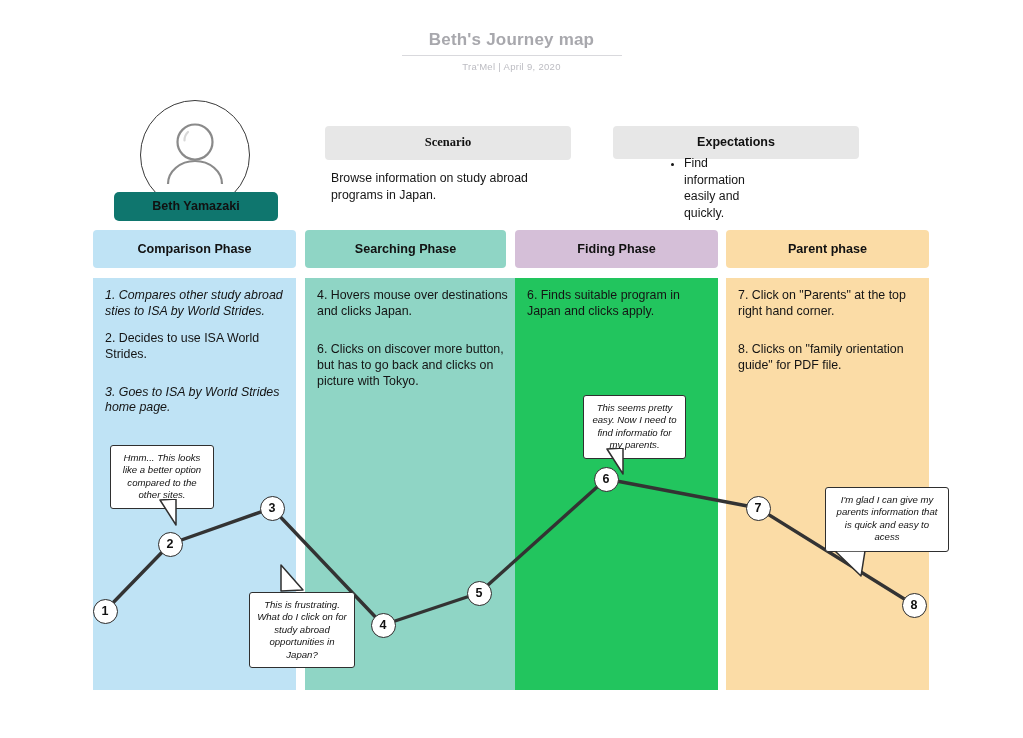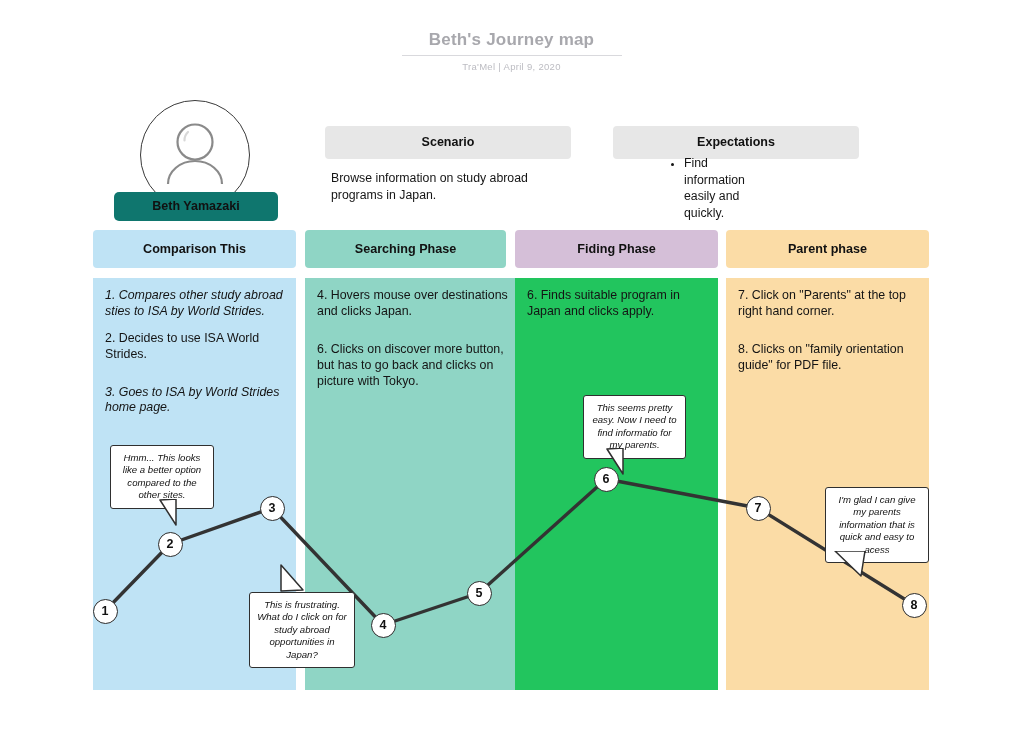--- a/index.html
+++ b/index.html
@@ -79,21 +79,21 @@
     position: absolute;
     background: #e7e7e7;
     border-radius: 4px;
     text-align: center;
     font-size: 12.5px;
     font-weight: bold;
     color: #111;
     padding: 9px 0 10px 0;
     box-sizing: border-box;
   }
-  #scenario-head { left: 325px; top: 126px; width: 246px; }
+  #scenario-head { left: 325px; top: 126px; width: 246px; font-family: Liberation Serif, serif; }
   #expect-head   { left: 613px; top: 126px; width: 246px; }
 
   .scenario-body {
     position: absolute;
     left: 331px; top: 170px;
     width: 232px;
     font-size: 12.3px;
     line-height: 1.35;
     color: #151515;
   }
@@ -218,21 +218,21 @@
 <div class="panel-head" id="scenario-head">Scenario</div>
 <div class="scenario-body">Browse information on study abroad programs in Japan.</div>
 
 <div class="panel-head" id="expect-head">Expectations</div>
 <div class="expect-body">
   <ul>
     <li>Find information easily and quickly.</li>
   </ul>
 </div>
 
-<div class="phase-head" id="ph0" style="left: 93px; width: 203px; background: rgb(191, 227, 245);">Comparison This</div>
+<div class="phase-head" id="ph0" style="left: 93px; width: 203px; background: rgb(191, 227, 245);">Comparison Phase</div>
 <div class="phase-head" id="ph1" style="left: 305px; width: 201px; background: rgb(143, 213, 197);">Searching Phase</div>
 <div class="phase-head" id="ph2" style="left: 515px; width: 203px; background: rgb(213, 191, 216);">Fiding Phase</div>
 <div class="phase-head" id="ph3" style="left: 726px; width: 203px; background: rgb(251, 220, 166);">Parent phase</div>
 
 <div class="phase-col col1" id="pc0" style="background: rgb(191, 227, 245);">
   <div class="col-text">
     <p class="italic">1. Compares other study abroad sties to ISA by World Strides.</p>
     <p>2. Decides to use ISA World Strides.</p>
     <p class="italic gap">3. Goes to ISA by World Strides home page.</p>
   </div>
@@ -276,17 +276,17 @@
       <path d="M 46,0 L 46,26 L 30,1 Z" fill="#ffffff" stroke="#2f2f2f" stroke-width="1.5" stroke-linejoin="round"></path>
     </svg>
     <div class="bubble" style="left: 249px; top: 592px; width: 106px; min-height: 72px;">This is frustrating. What do I click on for study abroad opportunities in Japan?</div>
     <svg class="tail" width="40" height="30" style="left: 277px; top: 563px;">
       <path d="M 4,28 L 4,2 L 26,27 Z" fill="#ffffff" stroke="#2f2f2f" stroke-width="1.5" stroke-linejoin="round"></path>
     </svg>
     <div class="bubble" style="left: 583px; top: 395px; width: 103px; min-height: 54px;">This seems pretty easy. Now I need to find informatio for my parents.</div>
     <svg class="tail" width="46" height="28" style="left: 593px; top: 448px;">
       <path d="M 30,0 L 30,26 L 14,1 Z" fill="#ffffff" stroke="#2f2f2f" stroke-width="1.5" stroke-linejoin="round"></path>
     </svg>
-    <div class="bubble" style="left: 825px; top: 487px; width: 104px; min-height: 65px;">I'm glad I can give my parents information that is quick and easy to acess</div>
+    <div class="bubble" style="left: 825px; top: 487px; width: 124px; min-height: 65px;">I'm glad I can give my parents information that is quick and easy to acess</div>
     <svg class="tail" width="44" height="27" style="left: 831px; top: 551px;">
       <path d="M 4,0 L 34,0 L 30,25 Z" fill="#ffffff" stroke="#2f2f2f" stroke-width="1.5" stroke-linejoin="round"></path>
     </svg>
   </div>
 
 </body></html>

